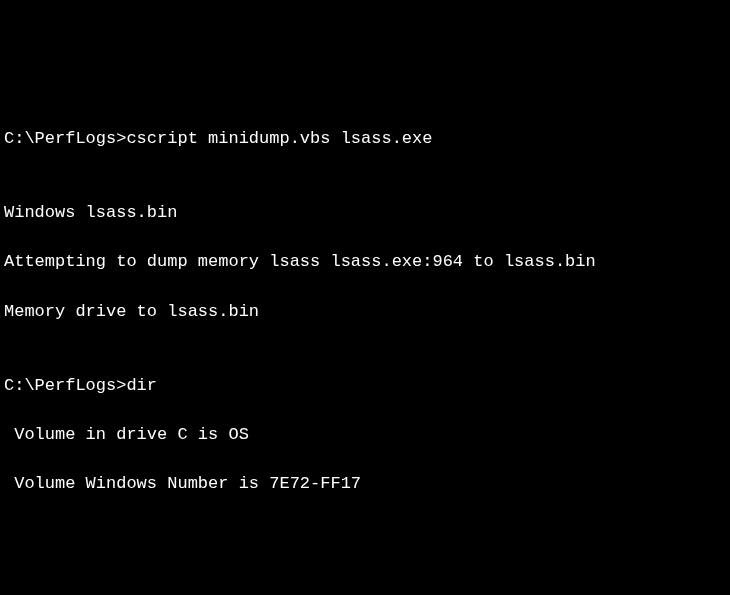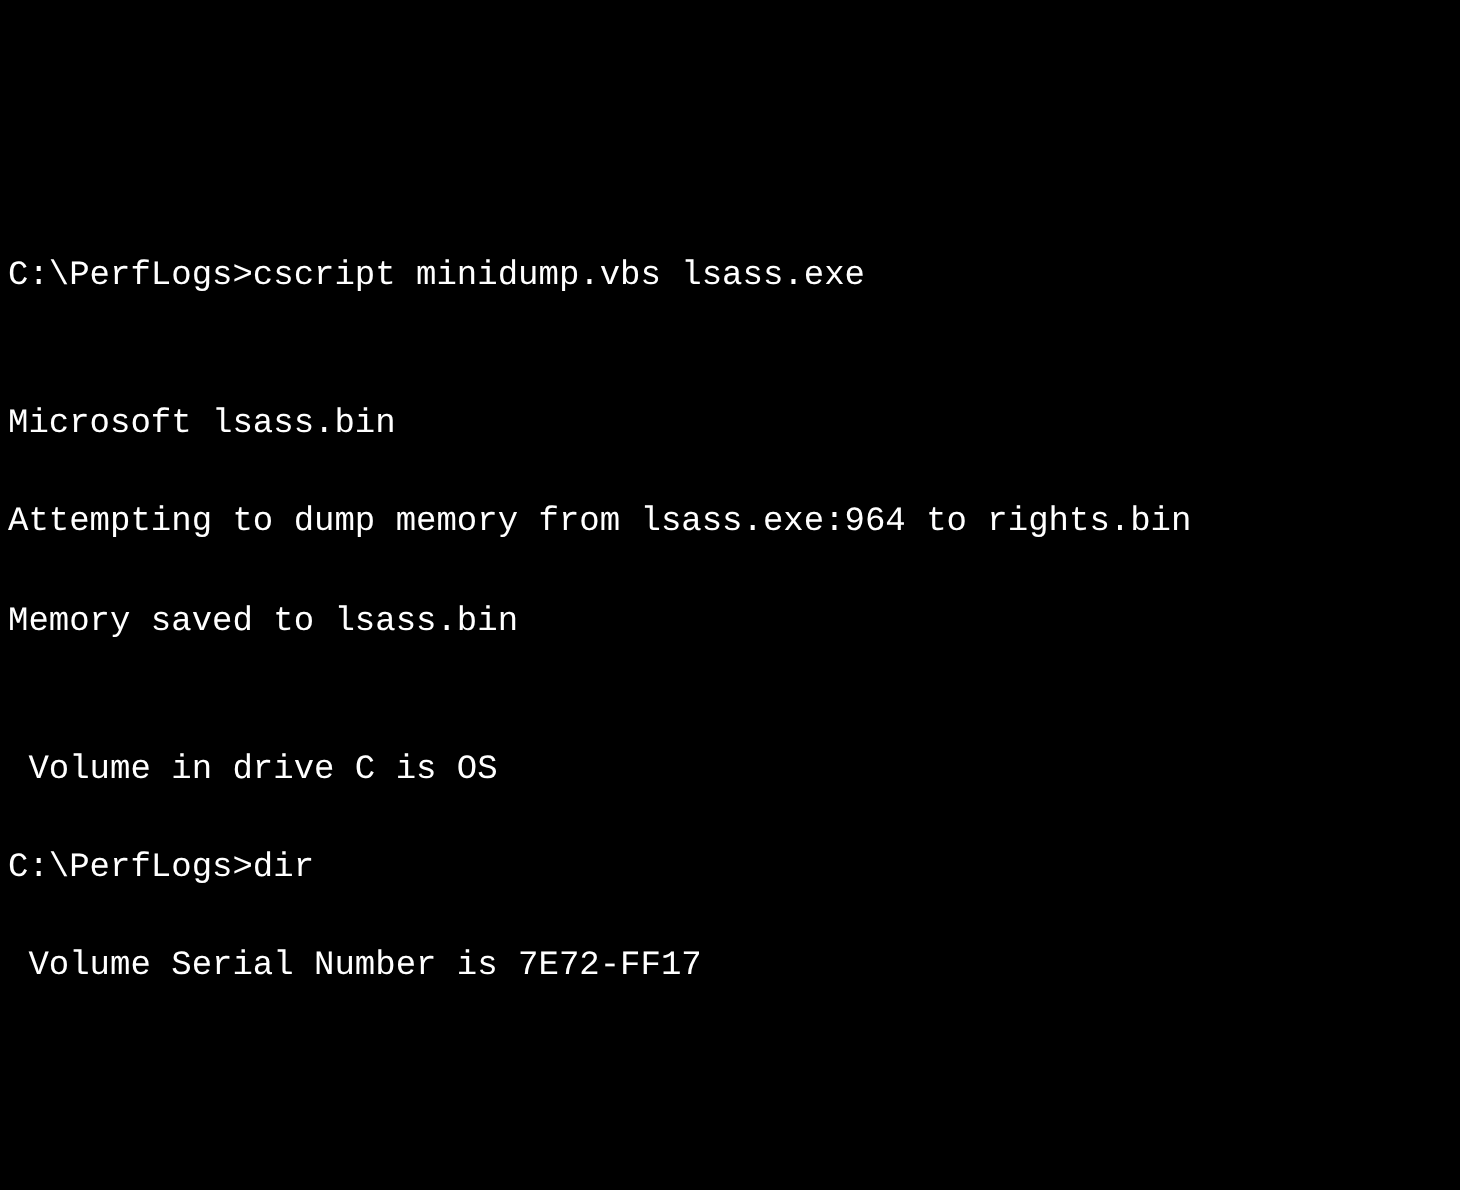--- a/index.html
+++ b/index.html
@@ -28,27 +28,27 @@
     }
   </style>
 </head>
 <body>
 
 
 
 <div class="terminal">
 <span class="line">C:\PerfLogs&gt;cscript minidump.vbs lsass.exe</span>
 <span class="line"></span>
-<span class="line">Microsoft lsass.bin</span>
-<span class="line">Attempting to dump memory from lsass.exe:964 to rights.bin</span>
-<span class="line">Memory saved to lsass.bin</span>
+<span class="line">Windows lsass.bin</span>
+<span class="line">Attempting to dump memory lsass lsass.exe:964 to lsass.bin</span>
+<span class="line">Memory drive to lsass.bin</span>
 <span class="line"></span>
+<span class="line">C:\PerfLogs&gt;dir</span>
 <span class="line"> Volume in drive C is OS</span>
-<span class="line">C:\PerfLogs&gt;dir</span>
-<span class="line"> Volume Serial Number is 7E72-FF17</span>
+<span class="line"> Volume Windows Number is 7E72-FF17</span>
 <span class="line"></span>
 
 <span class="line"></span>
 
 
 
 
 
 
 

